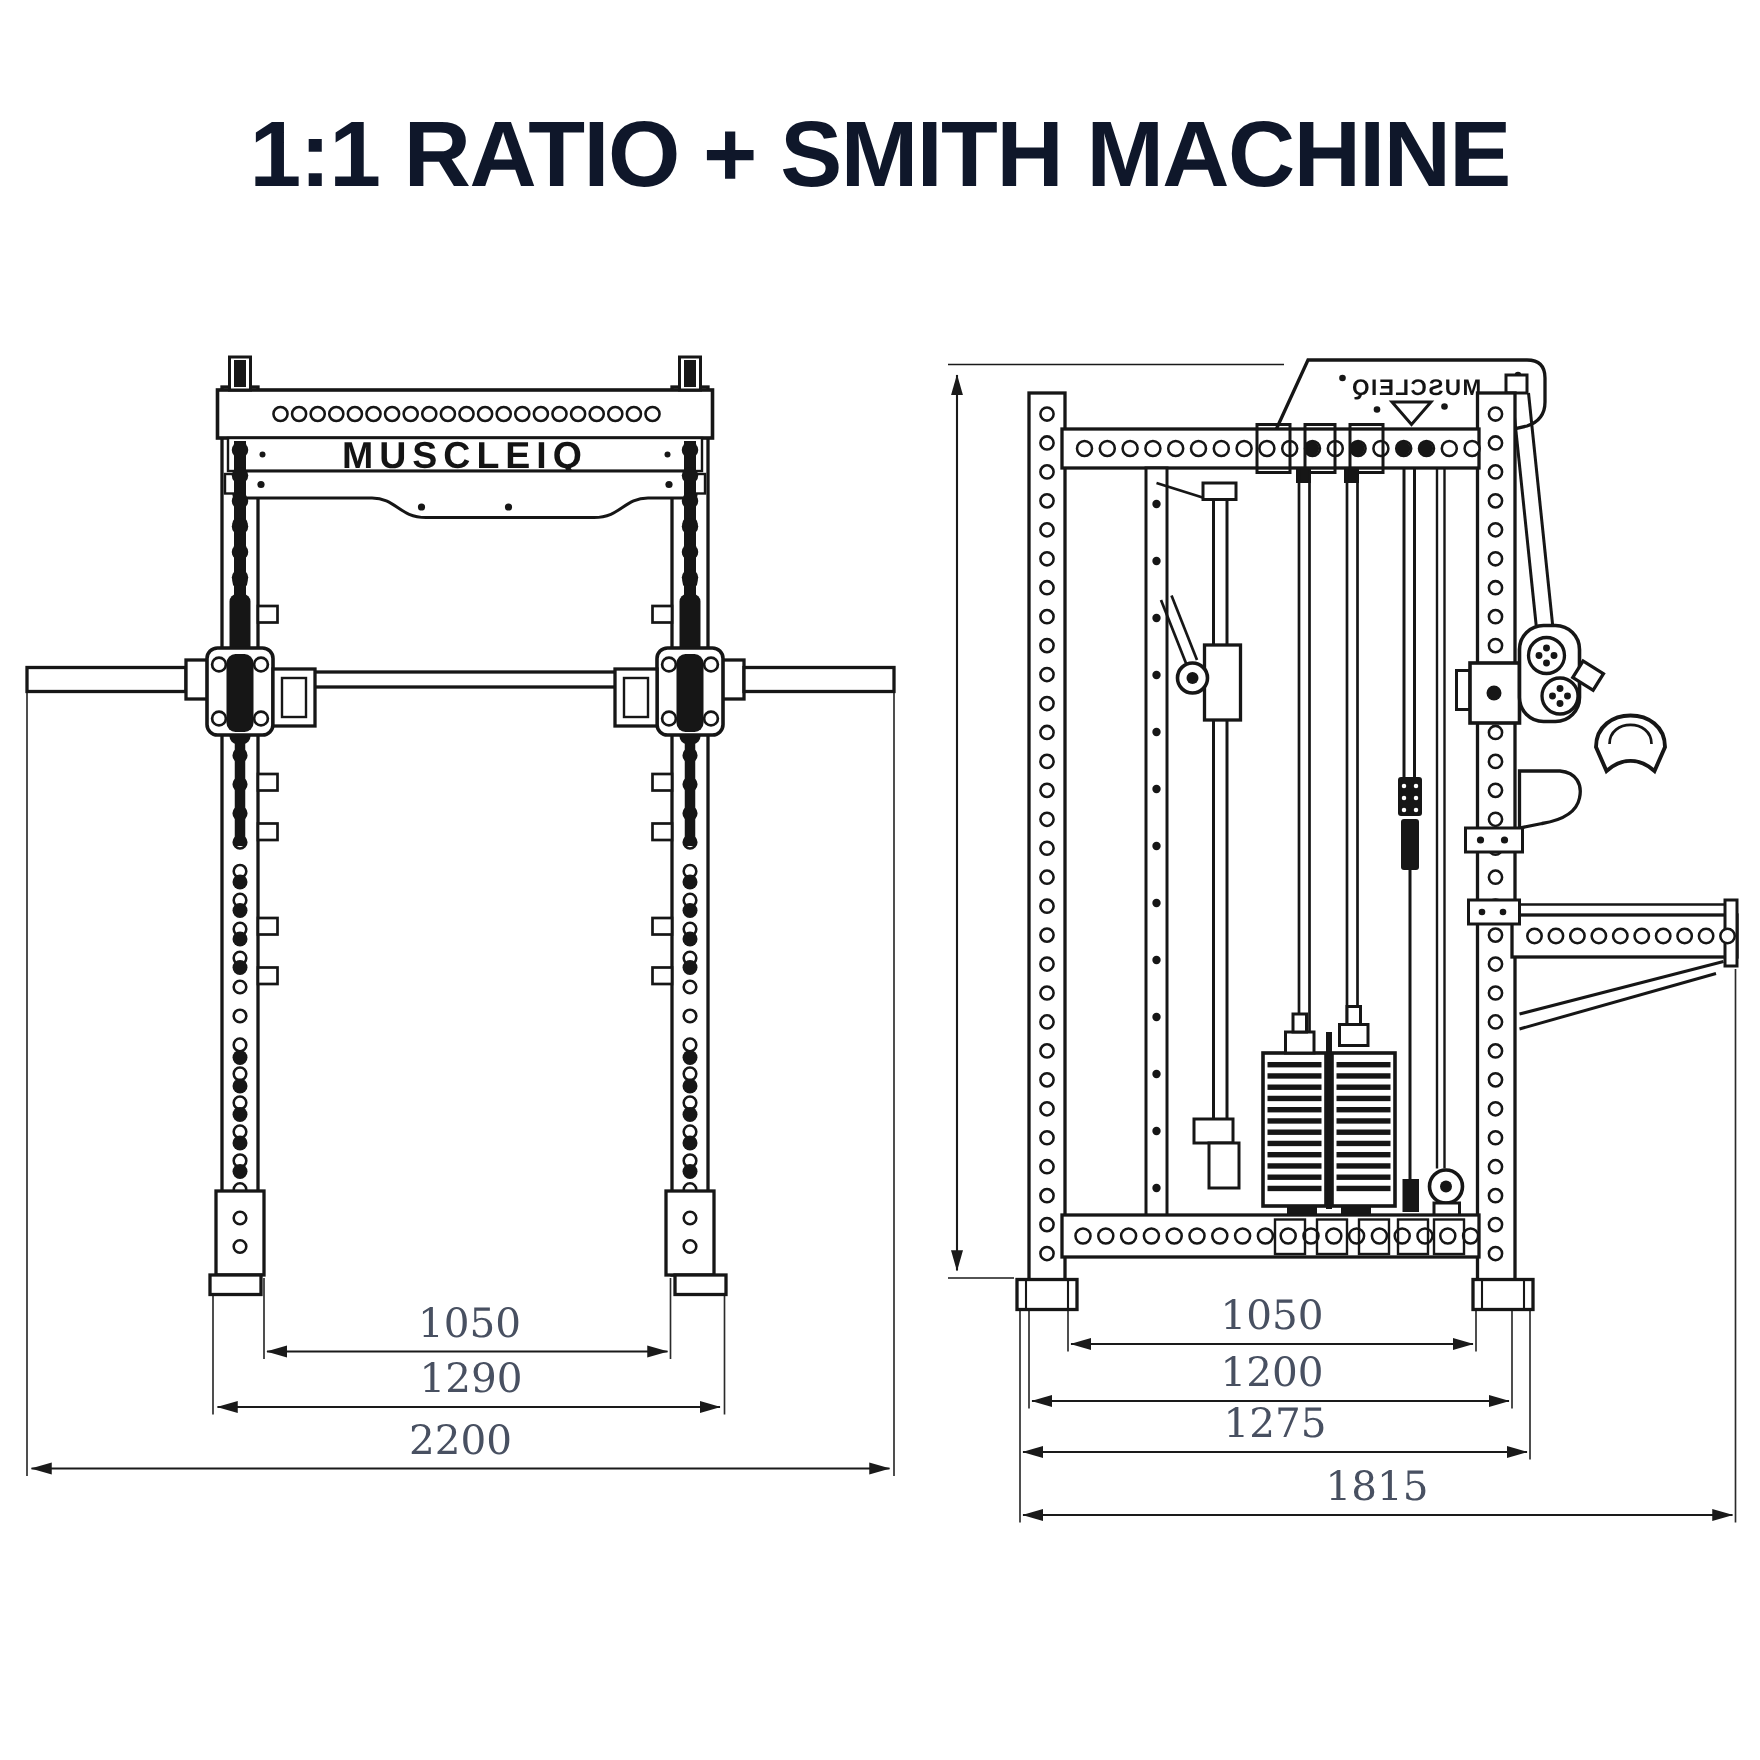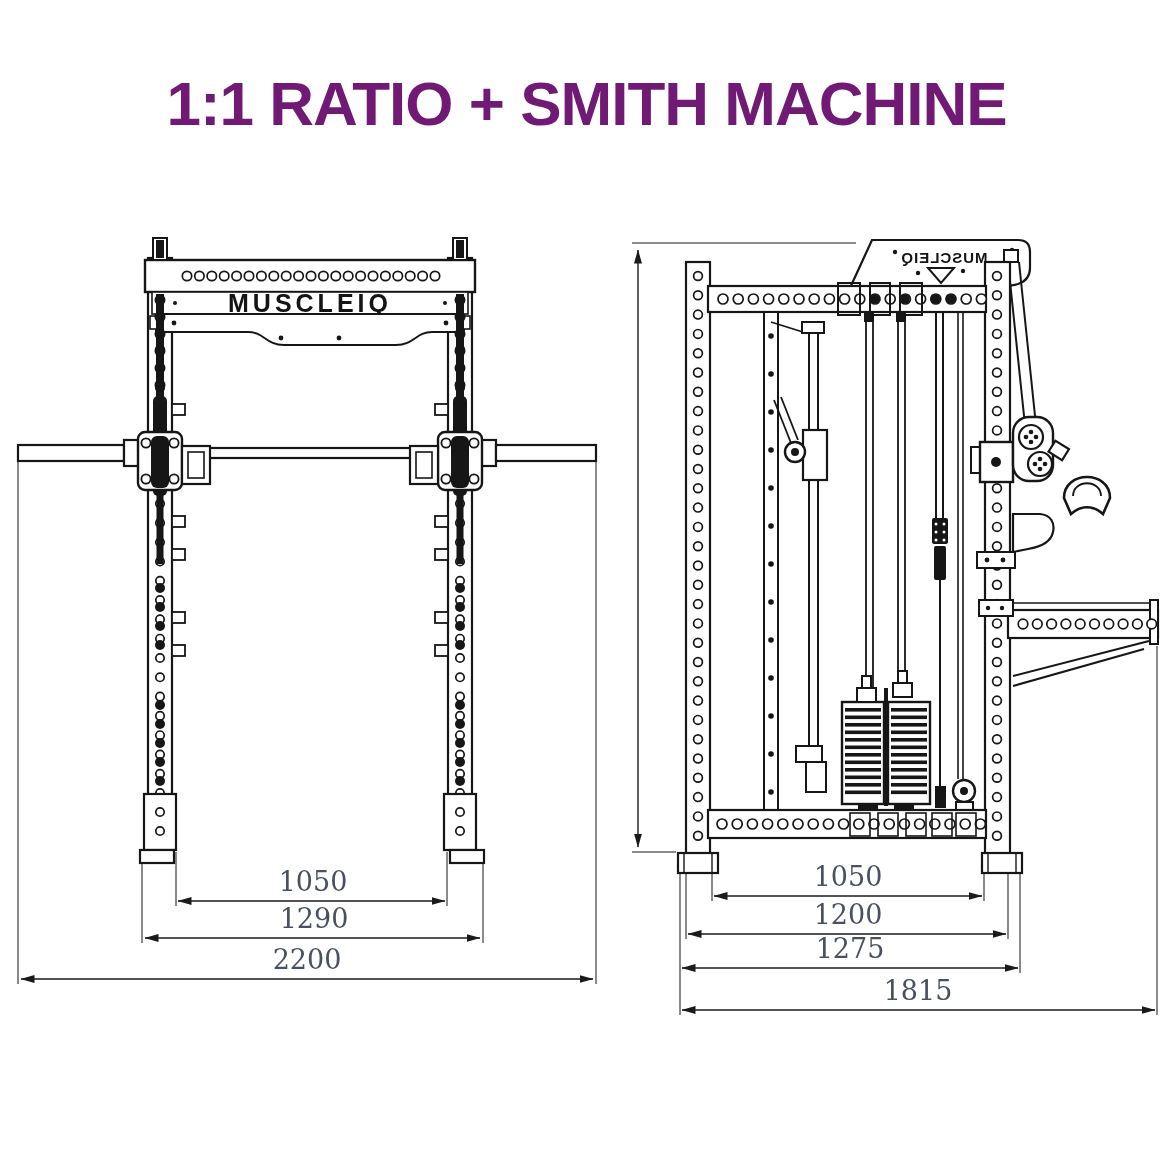--- a/index.html
+++ b/index.html
@@ -1,19 +1,19 @@
 <!DOCTYPE html>
 <html><head>
 <meta charset="utf-8">
 <style>
   html,body{margin:0;padding:0;background:#fff;}
   #canvas{position:relative;width:1173px;height:1173px;background:#fff;overflow:hidden;
           font-family:"Liberation Sans",sans-serif;}
   #page-title{position:absolute;top:68px;left:0;width:1173px;margin:0;text-align:center;
-              font-size:62px;font-weight:bold;letter-spacing:-1px;color:#701a75;
+              font-size:62px;font-weight:bold;letter-spacing:-1px;color:#0f172a;
               font-family:"Liberation Sans",sans-serif;}
   svg{position:absolute;left:0;top:0;}
   .dim-label{font-family:"DejaVu Serif","Liberation Serif",serif;font-size:27px;fill:#485061;}
   .brand-text{font-family:"Liberation Sans",sans-serif;font-weight:bold;fill:#141414;}
   .outline{fill:#fff;stroke:#161616;}
   .dark{fill:#161616;stroke:none;}
   .noline{fill:none;stroke:#161616;}
 </style>
 </head>
 <body>

